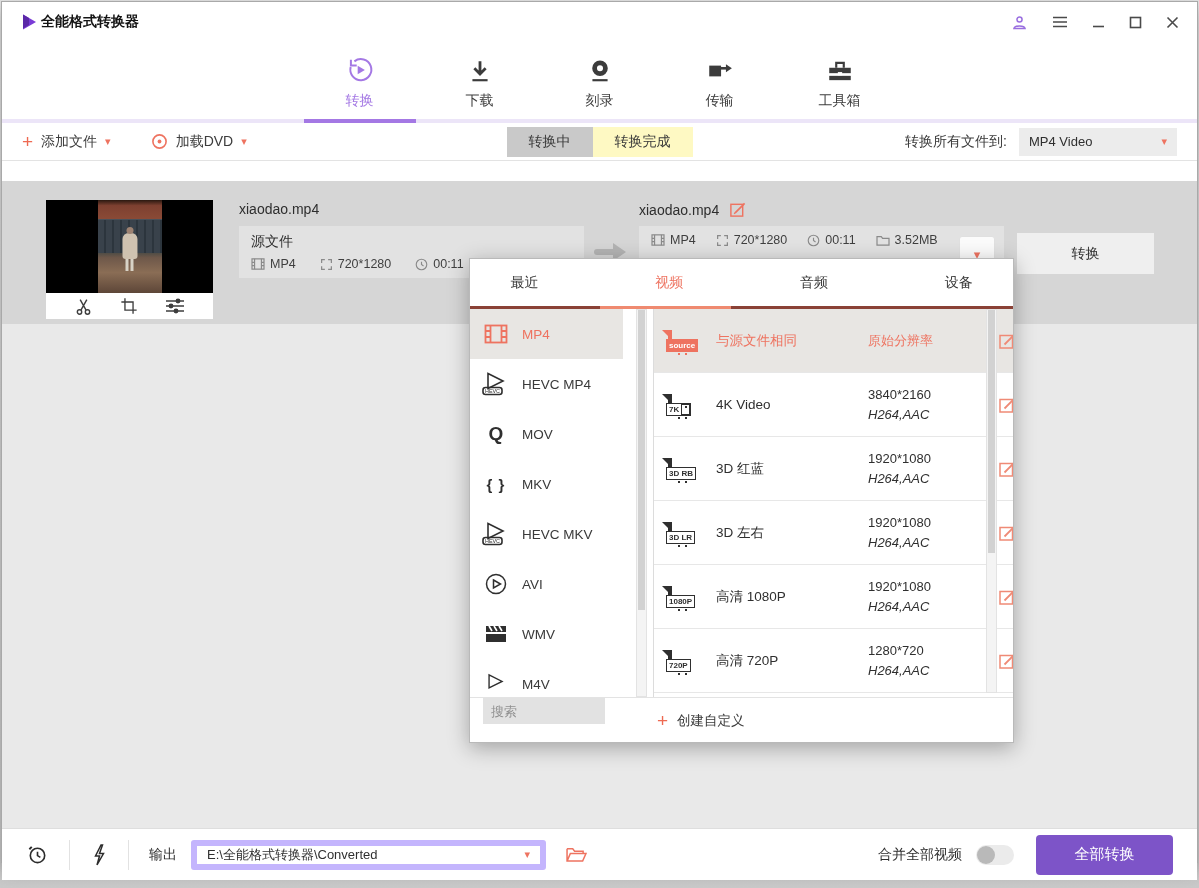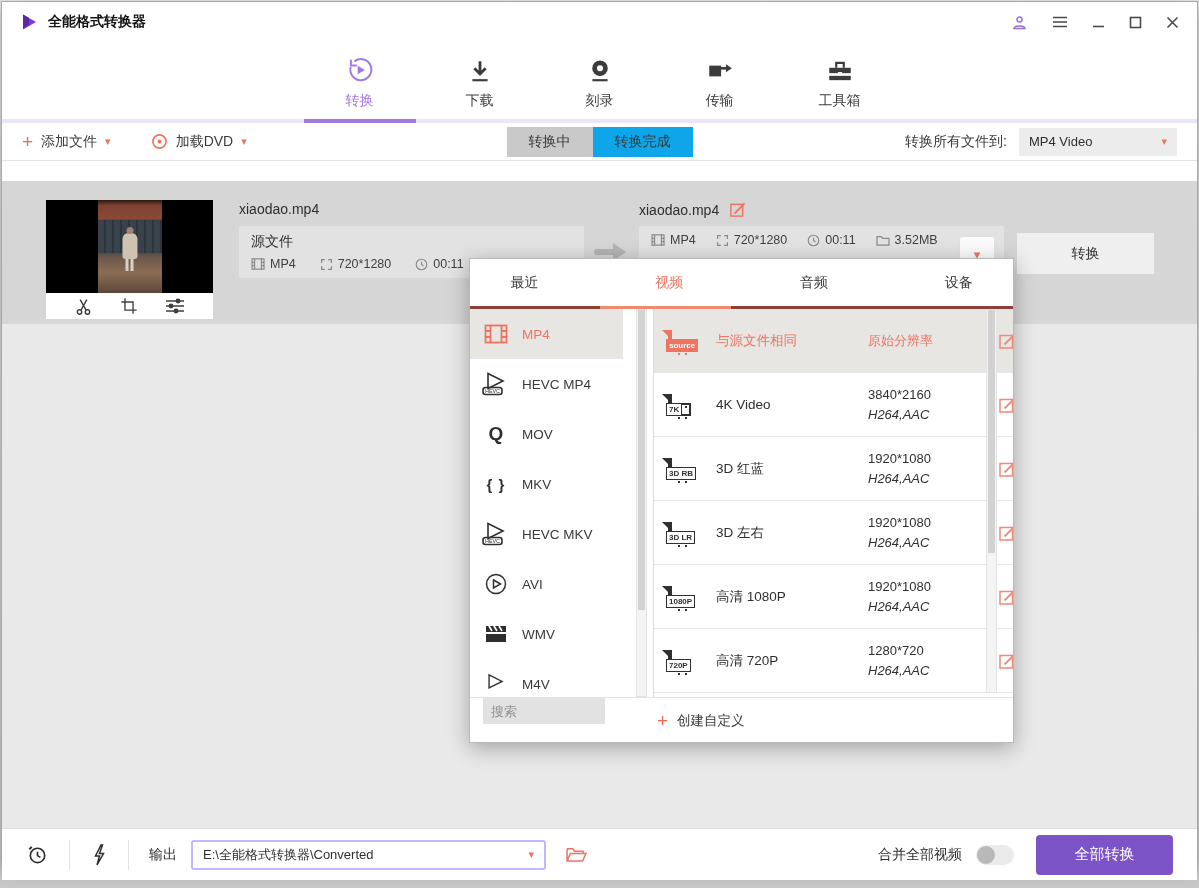--- a/index.html
+++ b/index.html
@@ -12,21 +12,21 @@
   .window {
     position:relative; width:1197px; height:862px; margin:1px;
     background:#fff; border:1px solid #a9a9a9;
     box-shadow: 0 8px 16px rgba(0,0,0,.28);
   }
   svg { display:block; }
 
   
   .titlebar { height:40px; display:flex; align-items:center; padding:0 18px; }
   .logo { color:#7a3bd6; }
-  .app-title { margin-left:10px; font-size:14px; font-weight:bold; color:#141414; }
+  .app-title { margin-left:3px; font-size:14px; font-weight:bold; color:#141414; }
   .title-controls { margin-left:auto; display:flex; align-items:center; gap:24px; }
   .tc-btn { color:#4a4a4a; cursor:default; }
   .tc-btn.account { color:#9a6fe0; }
 
   
   .nav { position:relative; height:81px; }
   .nav-track { position:absolute; left:0; right:0; bottom:0; height:4px; background:#ece5f8; }
   .nav-tabs { position:absolute; inset:0; display:flex; justify-content:center; gap:44px; }
   .nav-tab { position:relative; width:76px; display:flex; flex-direction:column; align-items:center;
              justify-content:center; gap:8px; color:#3c3c3c; font-size:14px; }
@@ -36,21 +36,21 @@
              width:112px; height:4px; background:#a478e4; }
 
   
   .toolbar { position:relative; height:38px; border-bottom:1px solid #e3e3e3;
              display:flex; align-items:center; padding:0 20px; }
   .tool-btn { display:flex; align-items:center; gap:8px; font-size:14px; margin-right:40px; color:#3c3c3c; }
   .accent { color:#ee7360; }
   .plus-glyph { font-size:19px; line-height:14px; color:#ee6a52; font-weight:400; }
   .caret { font-size:11px; color:#ee7360; }
   .filter-tabs { position:absolute; left:50%; transform:translateX(-50%); display:flex; }
-  .filter-tab { height:30px; padding:0 22px; display:flex; align-items:center; font-size:14px; background:#0ea5e9; }
+  .filter-tab { height:30px; padding:0 22px; display:flex; align-items:center; font-size:14px; background:#fef9c3; }
   .filter-tab.active { background:#c9c9c9; }
   .convert-to { margin-left:auto; display:flex; align-items:center; gap:12px; font-size:14px; }
   .select-flat { width:158px; height:28px; background:#ececec; display:flex; align-items:center;
                  padding:0 10px; font-size:13px; color:#2f2f2f; }
   .select-flat .caret { margin-left:auto; }
 
   
   .content { position:relative; height:647px; background:#e9e9e9; }
   .file-row { position:relative; height:143px; background:#d6d6d6;margin-top:20px; }
   .thumb { position:absolute; left:44px; top:19px; width:167px; }
@@ -131,21 +131,21 @@
   .search-input { width:122px; height:26px; border:none; background:#e2e2e2; padding:0 8px; font-size:13px;
                   font-family:inherit; color:#3a3a3a; }
   .search-input::placeholder { color:#8f8f8f; }
   .create-custom { margin-left:52px; display:flex; align-items:center; gap:9px; font-size:13.5px; color:#3a3a3a; }
 
   
   .bottombar { height:52px; background:#fff; border-top:1px solid #dedede; display:flex; align-items:center; padding:0 24px; }
   .bb-icon { color:#2c2c2c; }
   .bb-sep { width:1px; height:30px; background:#e2e2e2; margin:0 20px; }
   .output-label { font-size:14px; margin-right:14px; color:#2e2e2e; }
-  .path-box { width:355px; height:30px; border:2px solid #c4b5fd; border-radius:3px; background:#fff;
+  .path-box { width:355px; height:30px; border:6px solid #c4b5fd; border-radius:3px; background:#fff;
               display:flex; align-items:center; padding:0 10px; font-size:13px; color:#2f2f2f; }
   .path-box .caret { margin-left:auto; }
   .folder-open { color:#ee7360; margin-left:20px; }
   .bb-right { margin-left:auto; display:flex; align-items:center; }
   .merge-label { font-size:14px; color:#2e2e2e; }
   .toggle { width:38px; height:20px; border-radius:10px; background:#ebebeb; margin:0 22px 0 14px; position:relative; }
   .toggle .knob { position:absolute; left:1px; top:1px; width:18px; height:18px; border-radius:50%; background:#b9b9b9; }
   .convert-all-btn { width:137px; height:40px; background:#7d54c8; color:#fff; border:none; border-radius:4px;
               font-size:15px; font-family:inherit; }
 </style>

